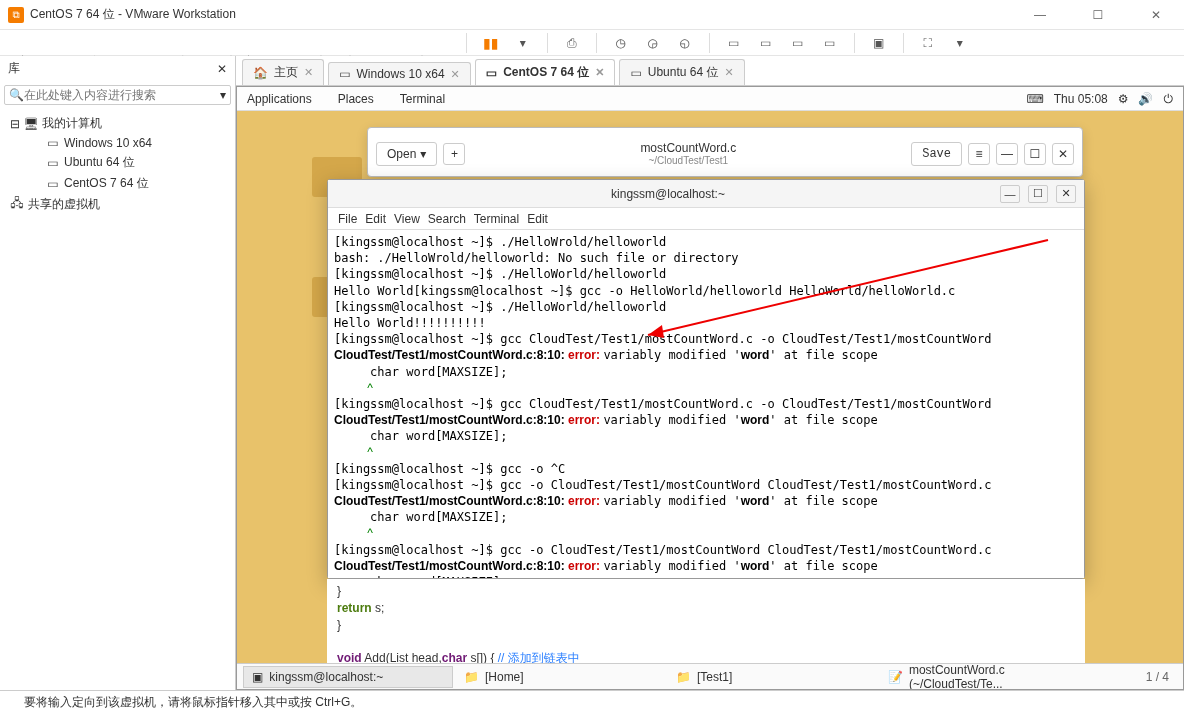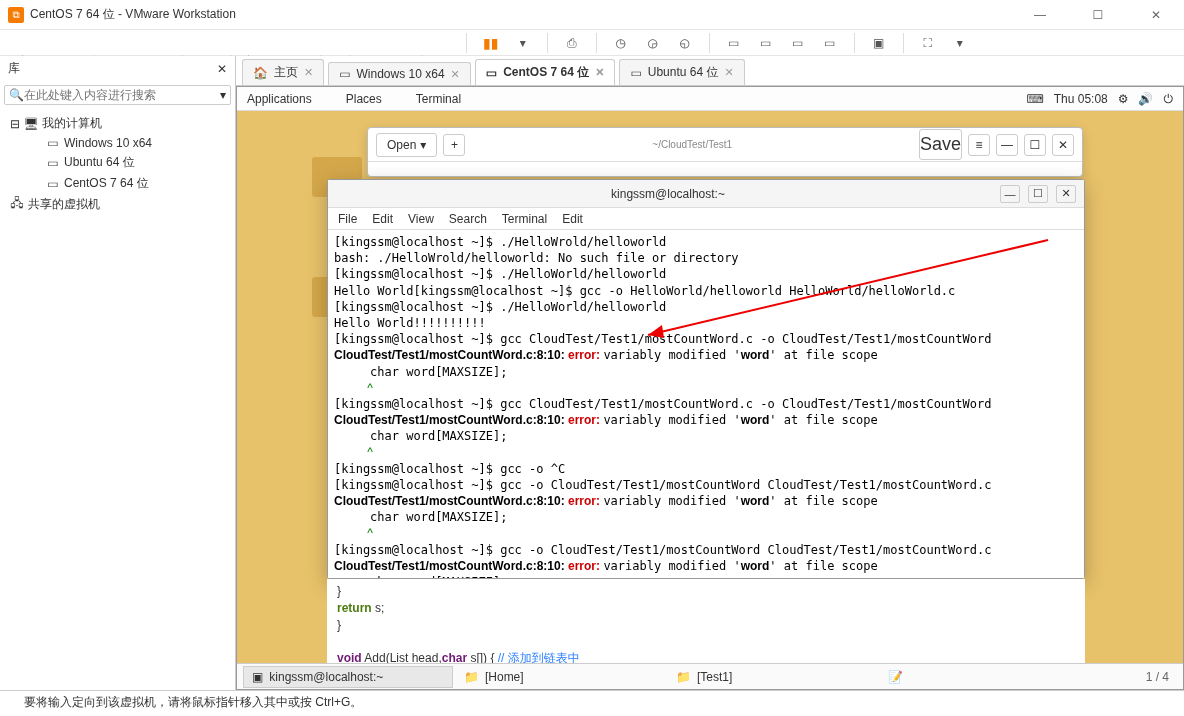--- a/index.html
+++ b/index.html
@@ -34,43 +34,43 @@
 .content { flex: 1; display: flex; flex-direction: column; background: #f0f0f0; position: relative; }
 .tabs { height: 30px; display: flex; align-items: flex-end; padding: 2px 6px 0; background: #fff; border-bottom: 1px solid #ccc; gap: 4px; }
 .tab { display: flex; align-items: center; gap: 6px; padding: 4px 10px; border: 1px solid #ccc; border-bottom: none; background: #f5f5f5; font-size: 12px; cursor: pointer; border-radius: 3px 3px 0 0; }
 .tab.active { background: #fff; font-weight: bold; }
 .tab .x { color: #999; font-size: 11px; }
 
 .vm-view { flex: 1; position: relative; border: 1px solid #999; margin: 0; background: #e8c26a; overflow: hidden; }
 
 
 .gnome-bar { position: absolute; top: 0; left: 0; right: 0; height: 24px; background: #fdfdfd; border-bottom: 1px solid #ddd; display: flex; align-items: center; padding: 0 10px; font-size: 12px; color: #333; }
-.gnome-bar .left { display: flex; gap: 34px; }
+.gnome-bar .left { display: flex; gap: 26px; }
 .gnome-bar .right { margin-left: auto; display: flex; gap: 10px; align-items: center; }
 
 
 .gedit { position: absolute; top: 40px; left: 130px; width: 716px; height: 50px; background: #fff; border: 1px solid #bbb; border-radius: 4px; box-shadow: 0 4px 12px rgba(0,0,0,0.15); }
-.gedit-title { height: 34px; display: flex; align-items: center; padding: 0 8px; border-bottom: 1px solid #ddd; }
+.gedit-title { height: 52px; display: flex; align-items: center; padding: 0 8px; border-bottom: 1px solid #ddd; }
 .gedit-open { border: 1px solid #ccc; padding: 4px 10px; border-radius: 3px; cursor: pointer; font-size: 12px; display: flex; align-items: center; gap: 4px; }
 .gedit-center { flex: 1; text-align: center; font-size: 12px; }
 .gedit-center .sub { font-size: 10px; color: #888; }
 .gedit-btns { display: flex; gap: 6px; align-items: center; }
-.gedit-btn { border: 1px solid #ccc; padding: 4px 0; border-radius: 3px; cursor: pointer; font-size: 18px; }
+.gedit-btn { border: 1px solid #ccc; padding: 4px 10px; border-radius: 3px; cursor: pointer; font-size: 12px; font-family: Liberation Mono, monospace; }
 .gedit-wc { width: 22px; height: 22px; border: 1px solid #ccc; border-radius: 3px; display: flex; align-items: center; justify-content: center; cursor: pointer; font-size: 12px; }
 
 
 .desk-folder { position: absolute; left: 75px; width: 50px; height: 40px; background: #d4a74a; border-radius: 3px; }
 
 
 .terminal { position: absolute; top: 92px; left: 90px; width: 758px; height: 400px; background: #fff; border: 1px solid #999; border-radius: 3px; box-shadow: 0 6px 20px rgba(0,0,0,0.25); display: flex; flex-direction: column; }
 .term-title { height: 28px; display: flex; align-items: center; padding: 0 8px; background: #f5f5f5; border-bottom: 1px solid #ddd; }
 .term-title .tt { flex: 1; text-align: center; font-size: 12px; }
 .term-wc { display: flex; gap: 8px; }
 .term-wcbtn { width: 20px; height: 18px; border: 1px solid #ccc; border-radius: 2px; display: flex; align-items: center; justify-content: center; cursor: pointer; font-size: 11px; }
-.term-menu { height: 22px; display: flex; align-items: center; gap: 15px; padding: 0 10px; border-bottom: 1px solid #ddd; font-size: 12px; }
+.term-menu { height: 22px; display: flex; align-items: center; gap: 8px; padding: 0 10px; border-bottom: 1px solid #ddd; font-size: 12px; }
 .term-body { flex: 1; background: #fff; padding: 4px 6px; font-family: "DejaVu Sans Mono", monospace; font-size: 12px; line-height: 1.35; color: #000; overflow: hidden; white-space: pre; position: relative; }
 .term-body b { font-weight: bold; }
 .term-body .err { color: #c00; font-weight: bold; }
 .term-body .warn { color: #008000; }
 .arrow-svg { position: absolute; top: 0; left: 0; pointer-events: none; }
 
 
 .code-under { position: absolute; top: 492px; left: 90px; width: 758px; background: #fff; font-family: monospace; font-size: 12px; padding: 4px 10px; line-height: 1.4; }
 .code-under .kw { color: #701a75; font-weight: bold; }
 .code-under .ret { color: #4d7c0f; font-weight: bold; }
@@ -207,20 +207,21 @@
       <div class="desk-folder" style="top:190px"></div>
 
       <div class="gedit">
         <div class="gedit-title">
           <div class="gedit-open">
             <span>Open</span>
               <span>▾</span>
           </div>
           <div class="gedit-wc" style="margin-left:6px">+</div>
           <div class="gedit-center">
+            <div>mostCountWord.c</div>
             <div class="sub">~/CloudTest/Test1</div>
           </div>
           <div class="gedit-btns">
             <div class="gedit-btn">Save</div>
             <div class="gedit-wc">≡</div>
             <div class="gedit-wc">—</div>
             <div class="gedit-wc">☐</div>
             <div class="gedit-wc">✕</div>
           </div>
         </div>
@@ -290,20 +291,21 @@
         <div class="task-item">
           <span>📁</span>
           <span>[Home]</span>
         </div>
         <div class="task-item">
           <span>📁</span>
           <span>[Test1]</span>
         </div>
         <div class="task-item">
           <span>📝</span>
+          <span>mostCountWord.c (~/CloudTest/Te...</span>
         </div>
         <div class="task-right">1 / 4</div>
       </div>
     </div>
   </div>
 </div>
 
 <div class="statusbar">
   <span>要将输入定向到该虚拟机，请将鼠标指针移入其中或按 Ctrl+G。</span>
 </div>

